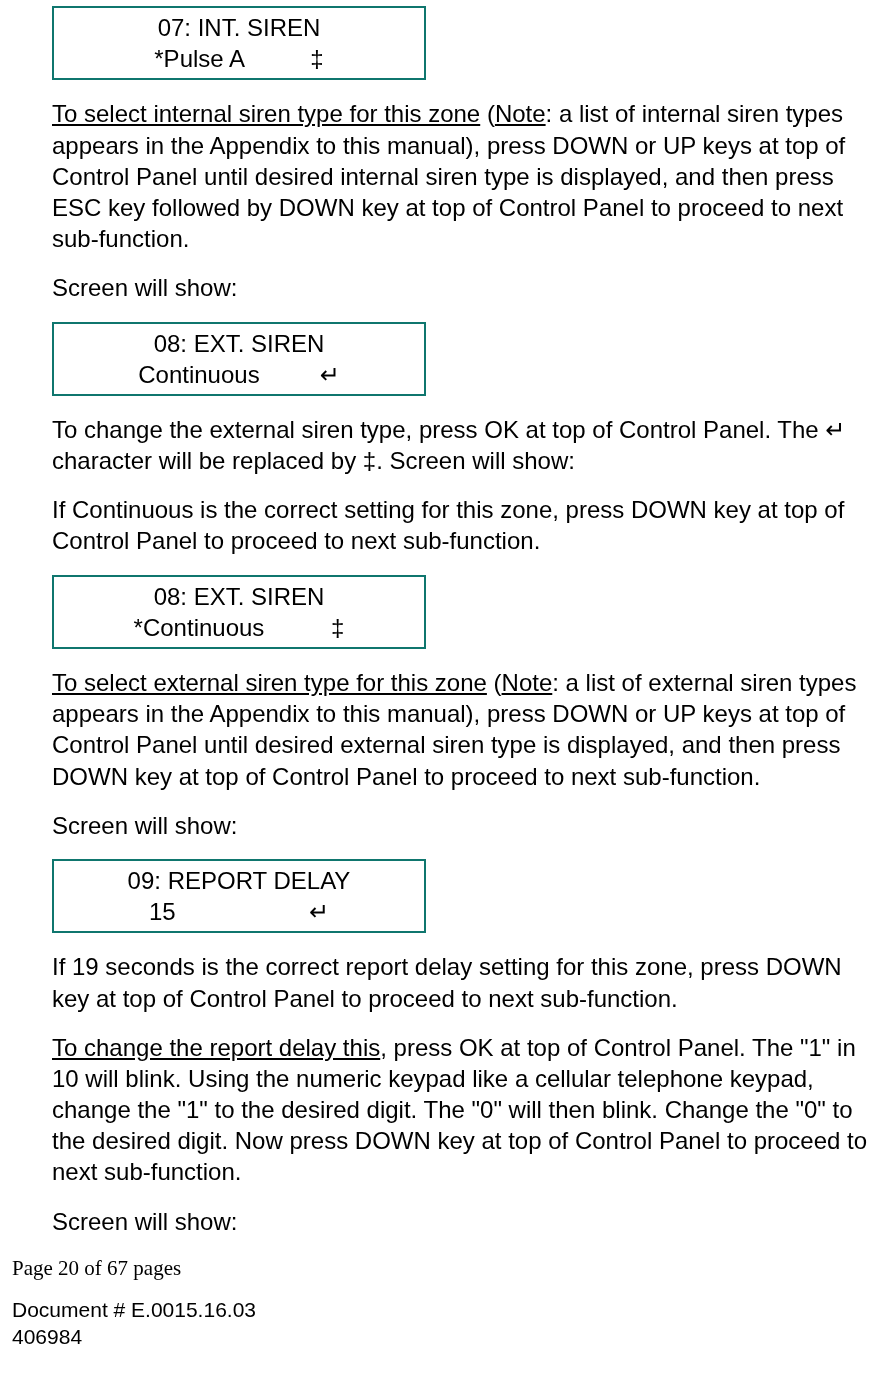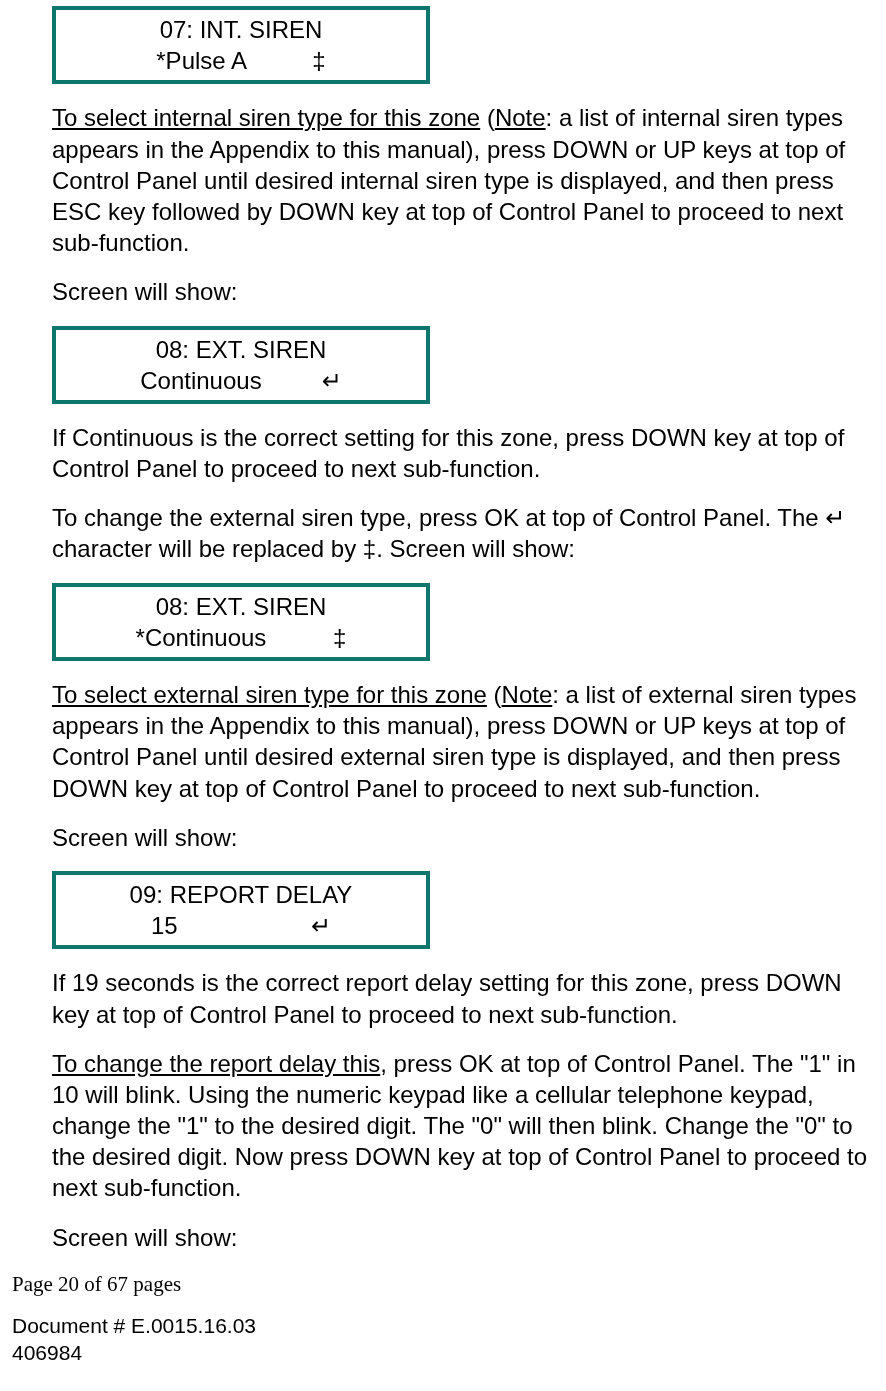--- a/index.html
+++ b/index.html
@@ -8,21 +8,21 @@
       line-height: 1.3;
       margin: 0;
       padding: 0 12px;
       color: #000;
       width: 862px;
     }
     .content {
       padding-left: 40px;
     }
     .screen-box {
-      border: 4px solid #0f766e;
+      border: 2px solid #0f766e;
       width: 370px;
       margin: 6px 0 18px 0;
       padding: 4px 0 4px 0;
       text-align: center;
       position: relative;
     }
     .screen-line1 {
       display: block;
     }
     .screen-line2 {
@@ -63,23 +63,23 @@
 
   <p><span class="underline">To select internal siren type for this zone</span><span> (</span><span class="underline">Note</span><span>: a list of internal siren types appears in the Appendix to this manual), press DOWN or UP keys at top of Control Panel until desired internal siren type is displayed, and then press ESC key followed by DOWN key at top of Control Panel to proceed to next sub-function.</span></p>
 
   <p>Screen will show:</p>
 
   <div class="screen-box">
     <span class="screen-line1">08: EXT. SIREN</span>
     <span class="screen-line2">Continuous         ↵</span>
   </div>
 
+  <p>To change the external siren type, press OK at top of Control Panel. The ↵ character will be replaced by ‡. Screen will show:</p>
+
   <p>If Continuous is the correct setting for this zone, press DOWN key at top of Control Panel to proceed to next sub-function.</p>
-
-  <p>To change the external siren type, press OK at top of Control Panel. The ↵ character will be replaced by ‡. Screen will show:</p>
 
   <div class="screen-box">
     <span class="screen-line1">08: EXT. SIREN</span>
     <span class="screen-line2">*Continuous          ‡</span>
   </div>
 
   <p><span class="underline">To select external siren type for this zone</span><span> (</span><span class="underline">Note</span><span>: a list of external siren types appears in the Appendix to this manual), press DOWN or UP keys at top of Control Panel until desired external siren type is displayed, and then press DOWN key at top of Control Panel to proceed to next sub-function.</span></p>
 
   <p>Screen will show:</p>
 

